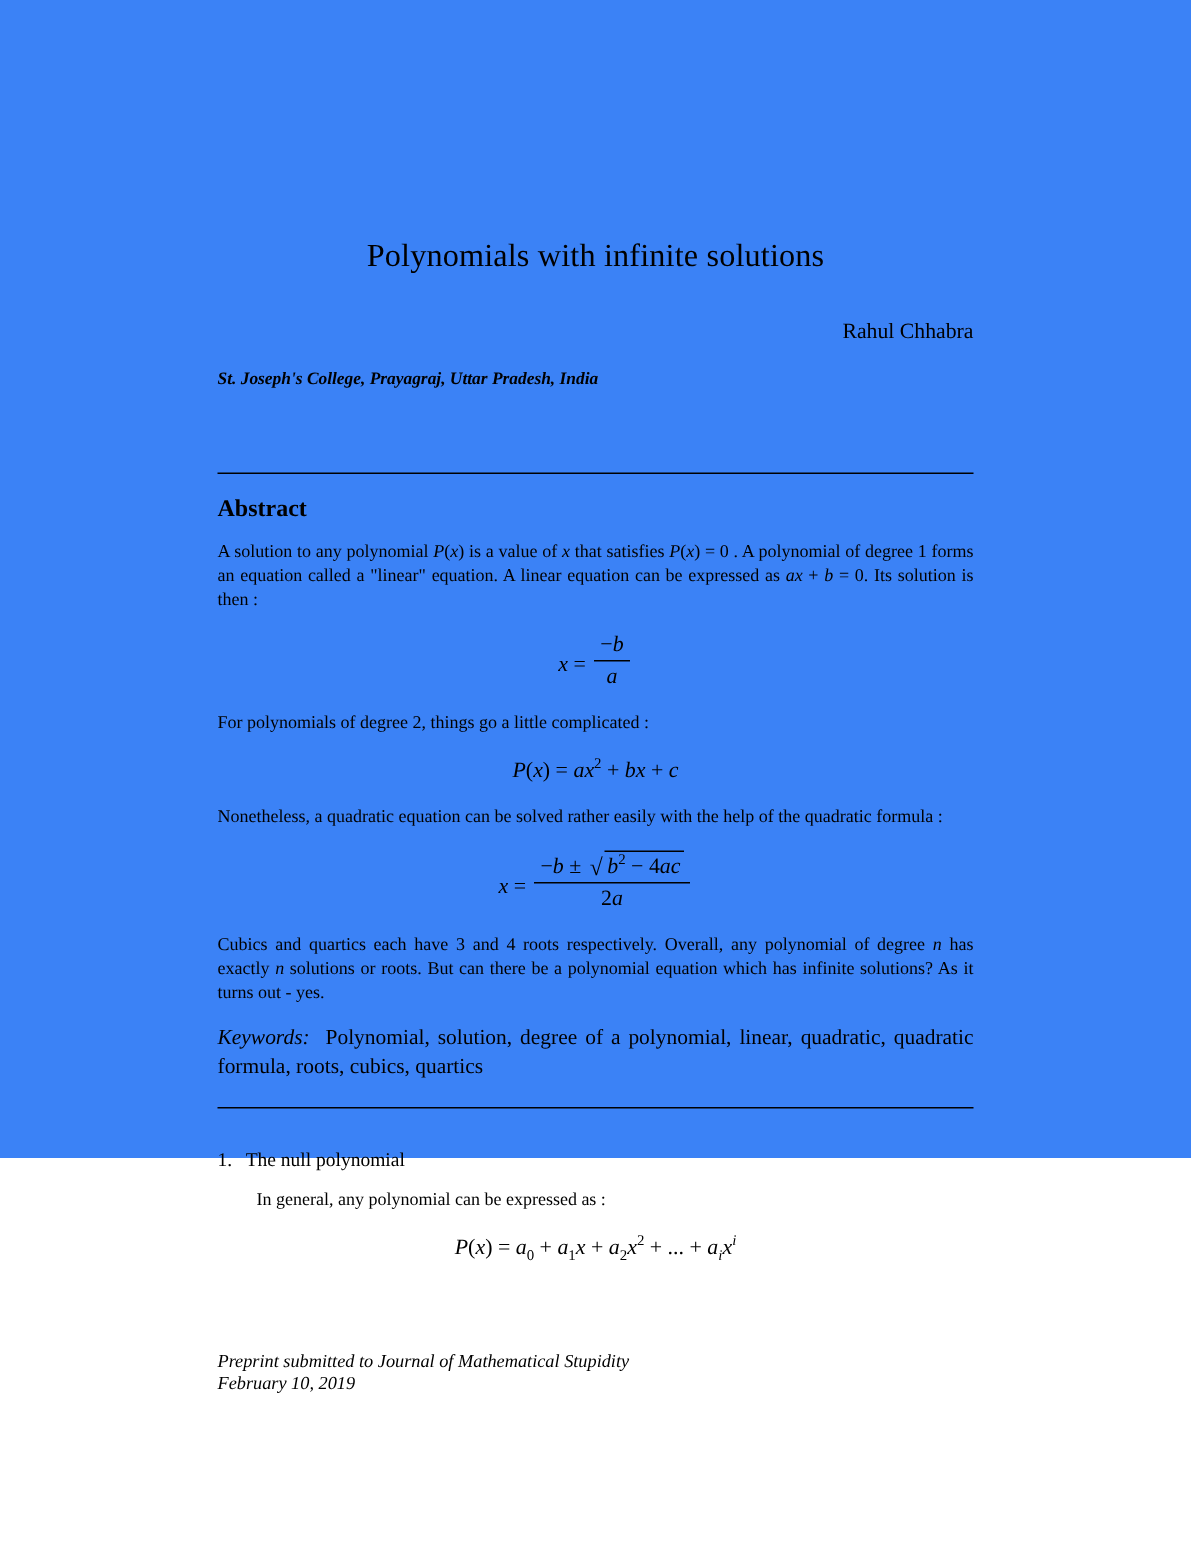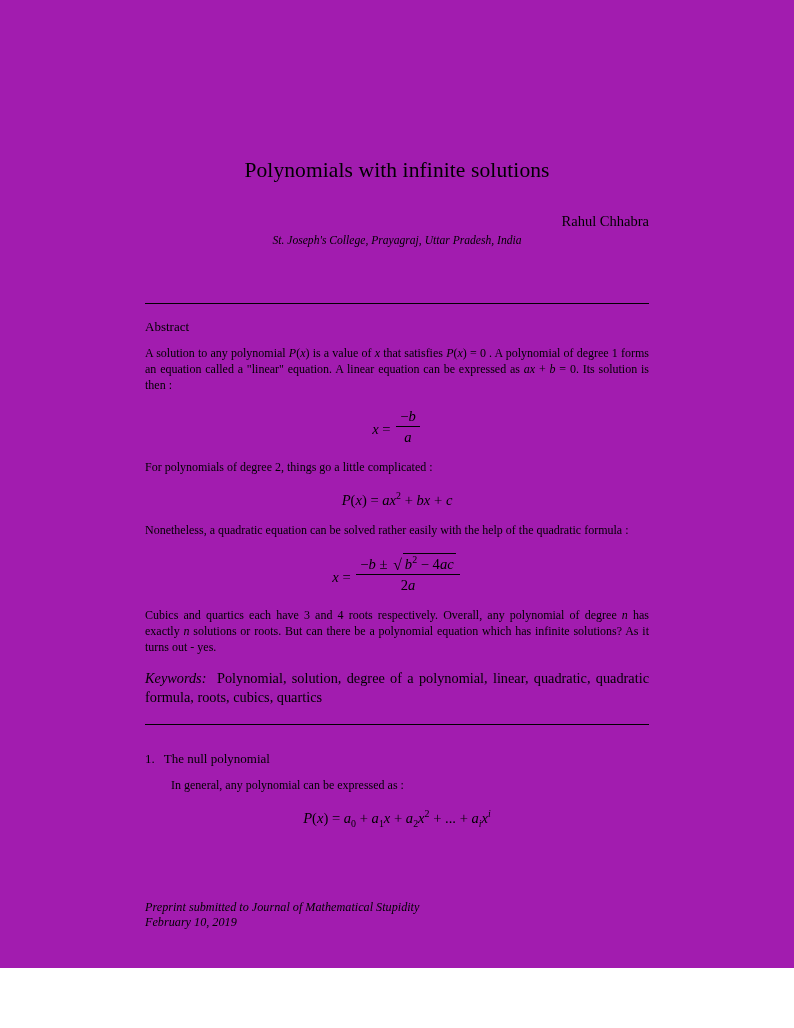--- a/index.html
+++ b/index.html
@@ -12,22 +12,22 @@
     height: 1028px;
     font-family: "Liberation Serif", serif;
     color: #000000;
     position: relative;
     overflow: hidden;
   }
   .page {
     position: absolute;
     left: 0; top: 0;
     width: 794px;
-    height: 968px;
-    background: #a21caf;
+    height: 772px;
+    background: #3b82f6;
   }
   .content {
     position: absolute;
     left: 145px;
     top: 0;
     width: 504px;
   }
 
   
   .title {
@@ -37,40 +37,41 @@
     margin-top: 158px;
     font-weight: normal;
     letter-spacing: 0.1px;
   }
   .author {
     text-align: right;
     font-size: 14.5px;
     margin-top: 29px;
   }
   .affiliation {
-    text-align: center;
+    text-align: left;
     font-style: italic;
     font-size: 11.6px;
-    margin-top: 4px;
+    margin-top: 16px;
+    font-weight: bold;
   }
 
   
   .rule {
     border: none;
     border-top: 1px solid #000;
     margin: 0;
     height: 0;
   }
   .rule-top { margin-top: 56px; }
   .rule-bottom { margin-top: 17px; }
 
   
   .abstract-head {
-    font-weight: normal;
-    font-size: 13px;
+    font-weight: bold;
+    font-size: 16px;
     margin-top: 15px;
     margin-bottom: 0;
   }
   p.body {
     font-size: 12px;
     line-height: 1.33;
     text-align: justify;
     margin: 11px 0 0 0;
   }
   .eq {

